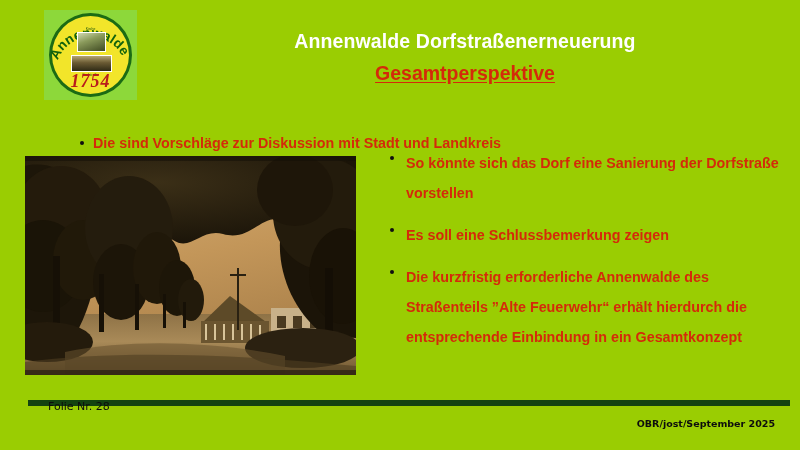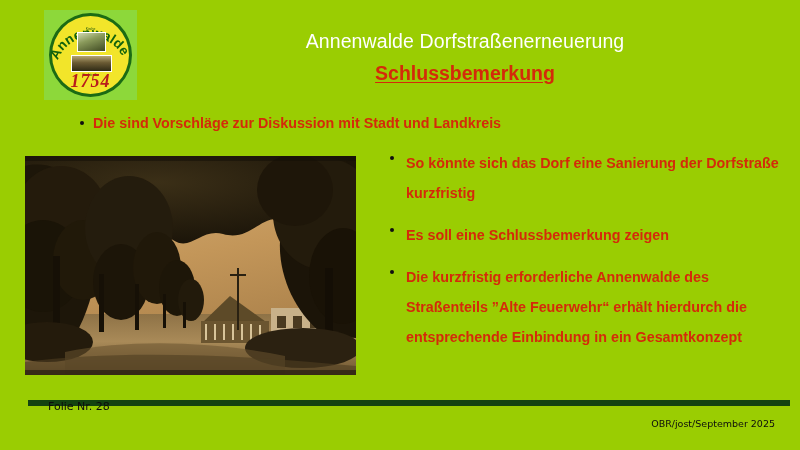--- a/index.html
+++ b/index.html
@@ -102,40 +102,41 @@
 
   
   #title {
     position: absolute;
     left: 150px;
     top: 30px;
     width: 630px;
     text-align: center;
     color: #FFFFFF;
     font-size: 19.5px;
-    font-weight: normal;
+    font-weight: bold;
     letter-spacing: 0.1px;
   }
   #subtitle {
     position: absolute;
     left: 150px;
     top: 62px;
     width: 630px;
     text-align: center;
     color: #D42A0A;
     font-size: 19.5px;
     font-weight: bold;
     text-decoration: underline;
     text-underline-offset: 2px;
   }
 
   
   .bullet {
     position: absolute;
     display: block;
+    margin-top: 20px;
   }
   .bullet-dot {
     position: absolute;
     left: 0;
     width: 4px;
     height: 4px;
     border-radius: 50%;
     background: #101010;
   }
   .bullet-text {
@@ -205,21 +206,21 @@
     color: #0D0D0D;
     font-size: 11px;
     font-family: "DejaVu Sans", sans-serif;
   }
   #footer-right {
     position: absolute;
     right: 25px;
     top: 418px;
     color: #0D0D0D;
     font-size: 9.5px;
-    font-weight: normal;
+    font-weight: bold;
     font-family: "DejaVu Sans", sans-serif;
   }
 </style>
 </head>
 <body>
 
 <div id="slide">
 
   <div id="logo">
     <div id="logo-circle"></div>
@@ -235,21 +236,21 @@
 
     <div class="logo-caption" id="logo-caption-top">Kirche</div>
     <div class="logo-photo" id="logo-photo-top"></div>
     <div class="logo-photo" id="logo-photo-bottom"></div>
     <div class="logo-caption" id="logo-caption-bottom">Dorfstraße</div>
 
     <div id="logo-year">1754</div>
   </div>
 
   <div id="title">Annenwalde Dorfstraßenerneuerung</div>
-  <div id="subtitle">Schlussbemerkung</div>
+  <div id="subtitle">Gesamtperspektive</div>
 
   <div class="bullet" id="bullet-top">
     <span class="bullet-dot"></span>
     <span class="bullet-text">Die sind Vorschläge zur Diskussion mit Stadt und Landkreis</span>
   </div>
 
   <div id="photo">
     <svg width="331" height="219" viewBox="0 0 331 219">
       <defs>
         <linearGradient id="skyg" x1="0" y1="0" x2="0.3" y2="1">
@@ -328,21 +329,21 @@
       <path d="M0,206 C90,194 210,198 331,210 L331,219 L0,219 Z" fill="#4f3d22" opacity="0.6"></path>
 
       <rect x="0" y="0" width="331" height="5" fill="#120d05" opacity="0.5"></rect>
       <rect x="0" y="214" width="331" height="5" fill="#120d05" opacity="0.5"></rect>
     </svg>
   </div>
 
   <div id="right-list">
     <div class="right-bullet">
       <span class="bullet-dot"></span>
-      <span class="bullet-text">So könnte sich das Dorf eine Sanierung der Dorfstraße kurzfristig</span>
+      <span class="bullet-text">So könnte sich das Dorf eine Sanierung der Dorfstraße vorstellen</span>
     </div>
     <div class="right-bullet">
       <span class="bullet-dot"></span>
       <span class="bullet-text">Es soll eine Schlussbemerkung zeigen</span>
     </div>
     <div class="right-bullet">
       <span class="bullet-dot"></span>
       <span class="bullet-text">Die kurzfristig erforderliche Annenwalde des Straßenteils ”Alte Feuerwehr“ erhält hierdurch die entsprechende Einbindung in ein Gesamtkonzept</span>
     </div>
   </div>

